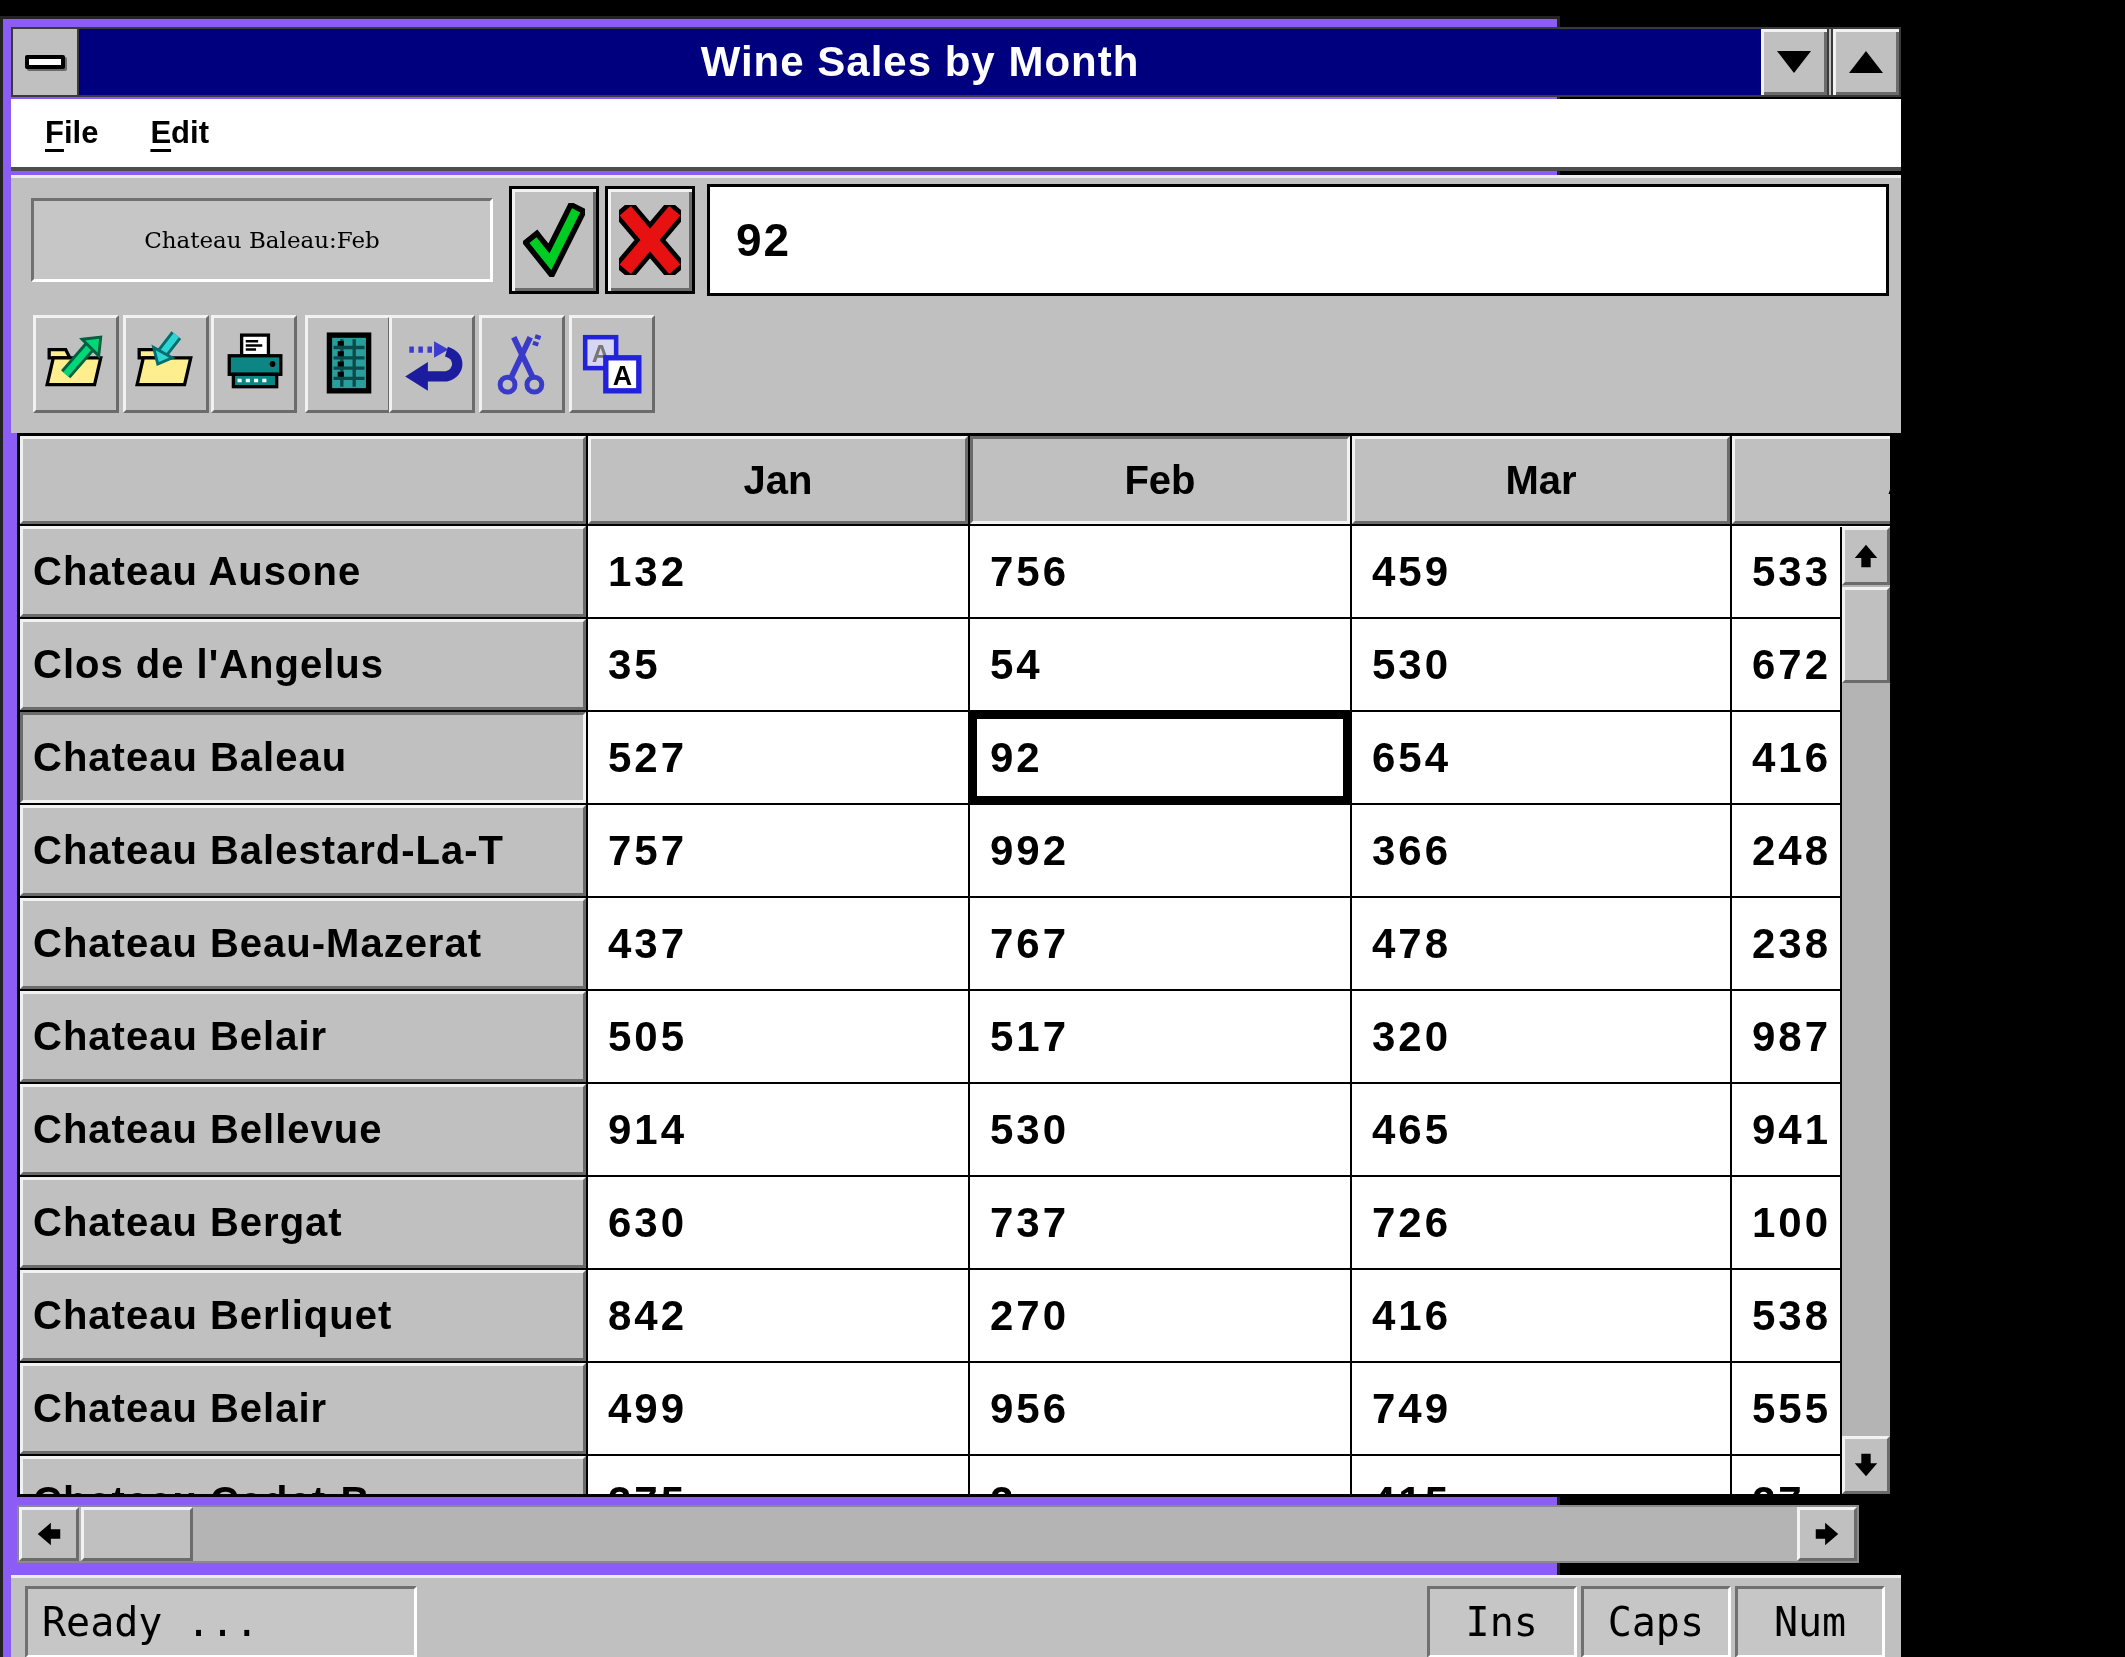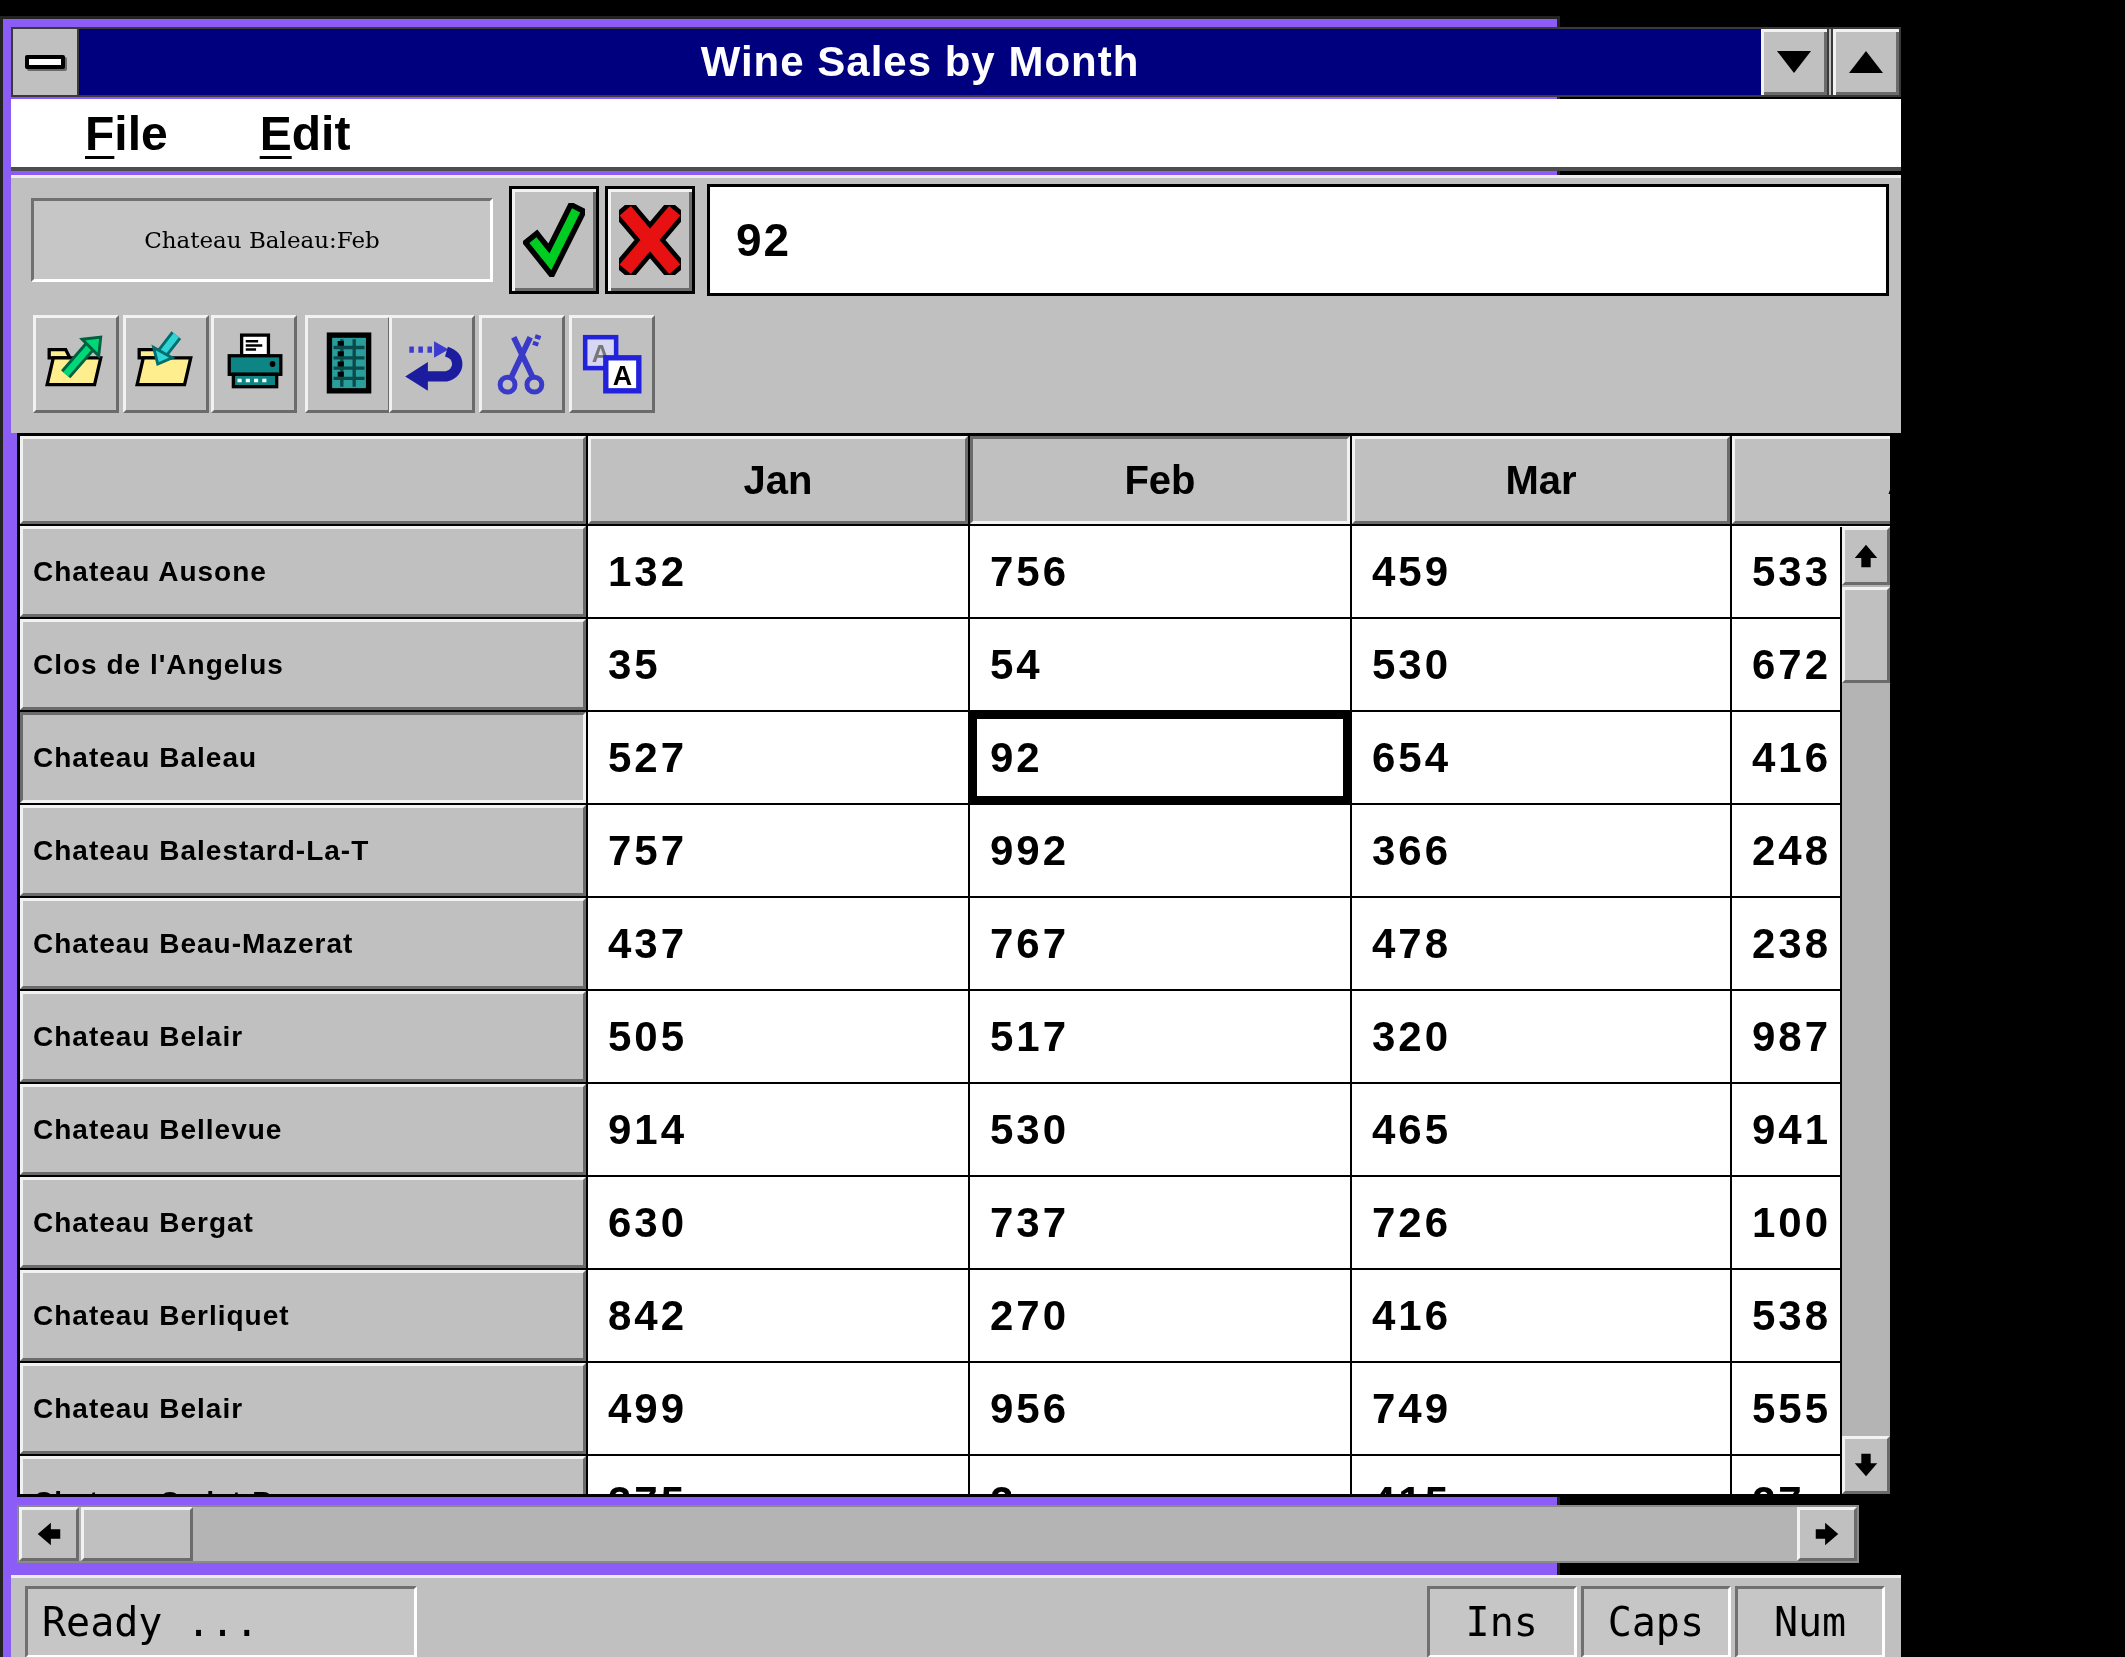--- a/index.html
+++ b/index.html
@@ -24,21 +24,21 @@
   .titletext{flex:1;background:#00007e;color:#fff;font-size:42px;font-weight:bold;display:flex;align-items:center;justify-content:center;letter-spacing:1px;}
   .wbtn{width:66px;height:100%;display:flex;align-items:center;justify-content:center;background:#c0c0c0;
     box-shadow:inset 3px 3px 0 #f2f2f2, inset -3px -3px 0 #6b6b6b;}
   .wdivider{width:6px;background:#c0c0c0;border-left:2px solid #3a3a3a;border-right:2px solid #3a3a3a;}
   .tri-down{width:0;height:0;border-left:17px solid transparent;border-right:17px solid transparent;border-top:22px solid #000;}
   .tri-up{width:0;height:0;border-left:17px solid transparent;border-right:17px solid transparent;border-bottom:22px solid #000;}
 
   
   .menubar{position:absolute;left:8px;top:80px;width:1890px;height:72px;background:#fff;
     border-bottom:4px solid #4d4d4d;display:flex;align-items:center;padding-left:34px;}
-  .menuitem{font-size:48px;font-weight:bold;color:#000;margin-right:52px;margin-left:40px;}
+  .menuitem{font-size:31px;font-weight:bold;color:#000;margin-right:52px;}
   .menuitem .u{text-decoration:underline;text-underline-offset:6px;text-decoration-thickness:3px;}
 
   
   .formulabar{position:absolute;left:8px;top:156px;width:1890px;height:128px;background:#c0c0c0;border-top:3px solid #ececec;text-decoration:underline;}
   .cellref{position:absolute;left:20px;top:20px;width:462px;height:84px;display:flex;align-items:center;justify-content:center;
     font-family:"DejaVu Serif", serif;font-size:23px;color:#000;}
   .okbtn{position:absolute;left:498px;top:8px;width:90px;height:108px;display:flex;align-items:center;justify-content:center;}
   .cancelbtn{position:absolute;left:594px;top:8px;width:90px;height:108px;display:flex;align-items:center;justify-content:center;}
   .formulainput{position:absolute;left:696px;top:6px;width:1182px;height:112px;background:#fff;border:3px solid #000;
     font-size:46px;font-weight:bold;display:flex;align-items:center;padding-left:26px;letter-spacing:2px;}
@@ -47,21 +47,21 @@
   .toolbar{position:absolute;left:8px;top:284px;width:1890px;height:130px;background:#c0c0c0;}
   .tbtn{position:absolute;top:12px;width:86px;height:98px;display:flex;align-items:center;justify-content:center;}
 
   
   .tablewrap{position:absolute;left:14px;top:414px;width:1876px;height:1064px;border:3px solid #000;background:#000;overflow:hidden;}
   .grid{display:grid;grid-template-columns:566px 380px 380px 378px 380px;grid-template-rows:88px;grid-auto-rows:91px;gap:2px;background:#000;width:2100px;}
   .cell{overflow:hidden;white-space:nowrap;}
   .chead{display:flex;align-items:center;justify-content:center;font-size:40px;font-weight:bold;color:#000;}
   .chead span{display:inline-block;}
   .apr-label{width:225px;text-align:center;}
-  .rhead{display:flex;align-items:center;font-size:28px;font-weight:bold;color:#000;padding-left:10px;letter-spacing:1px;}
+  .rhead{display:flex;align-items:center;font-size:40px;font-weight:bold;color:#000;padding-left:10px;letter-spacing:1px;}
   .dcell{background:#fff;display:flex;align-items:center;font-size:42px;font-weight:bold;color:#000;padding-left:20px;letter-spacing:3px;}
   .dcell.selected{box-shadow:inset 0 0 0 7px #000;}
 
   
   .vscroll{position:absolute;top:91px;right:0;width:50px;height:967px;background:#b4b4b4;border-left:2px solid #000;}
   .vs-up{position:absolute;top:0;left:0;width:100%;height:58px;display:flex;align-items:center;justify-content:center;}
   .vs-thumb{position:absolute;top:60px;left:0;width:100%;height:96px;}
   .vs-down{position:absolute;bottom:0;left:0;width:100%;height:58px;display:flex;align-items:center;justify-content:center;}
 
   

